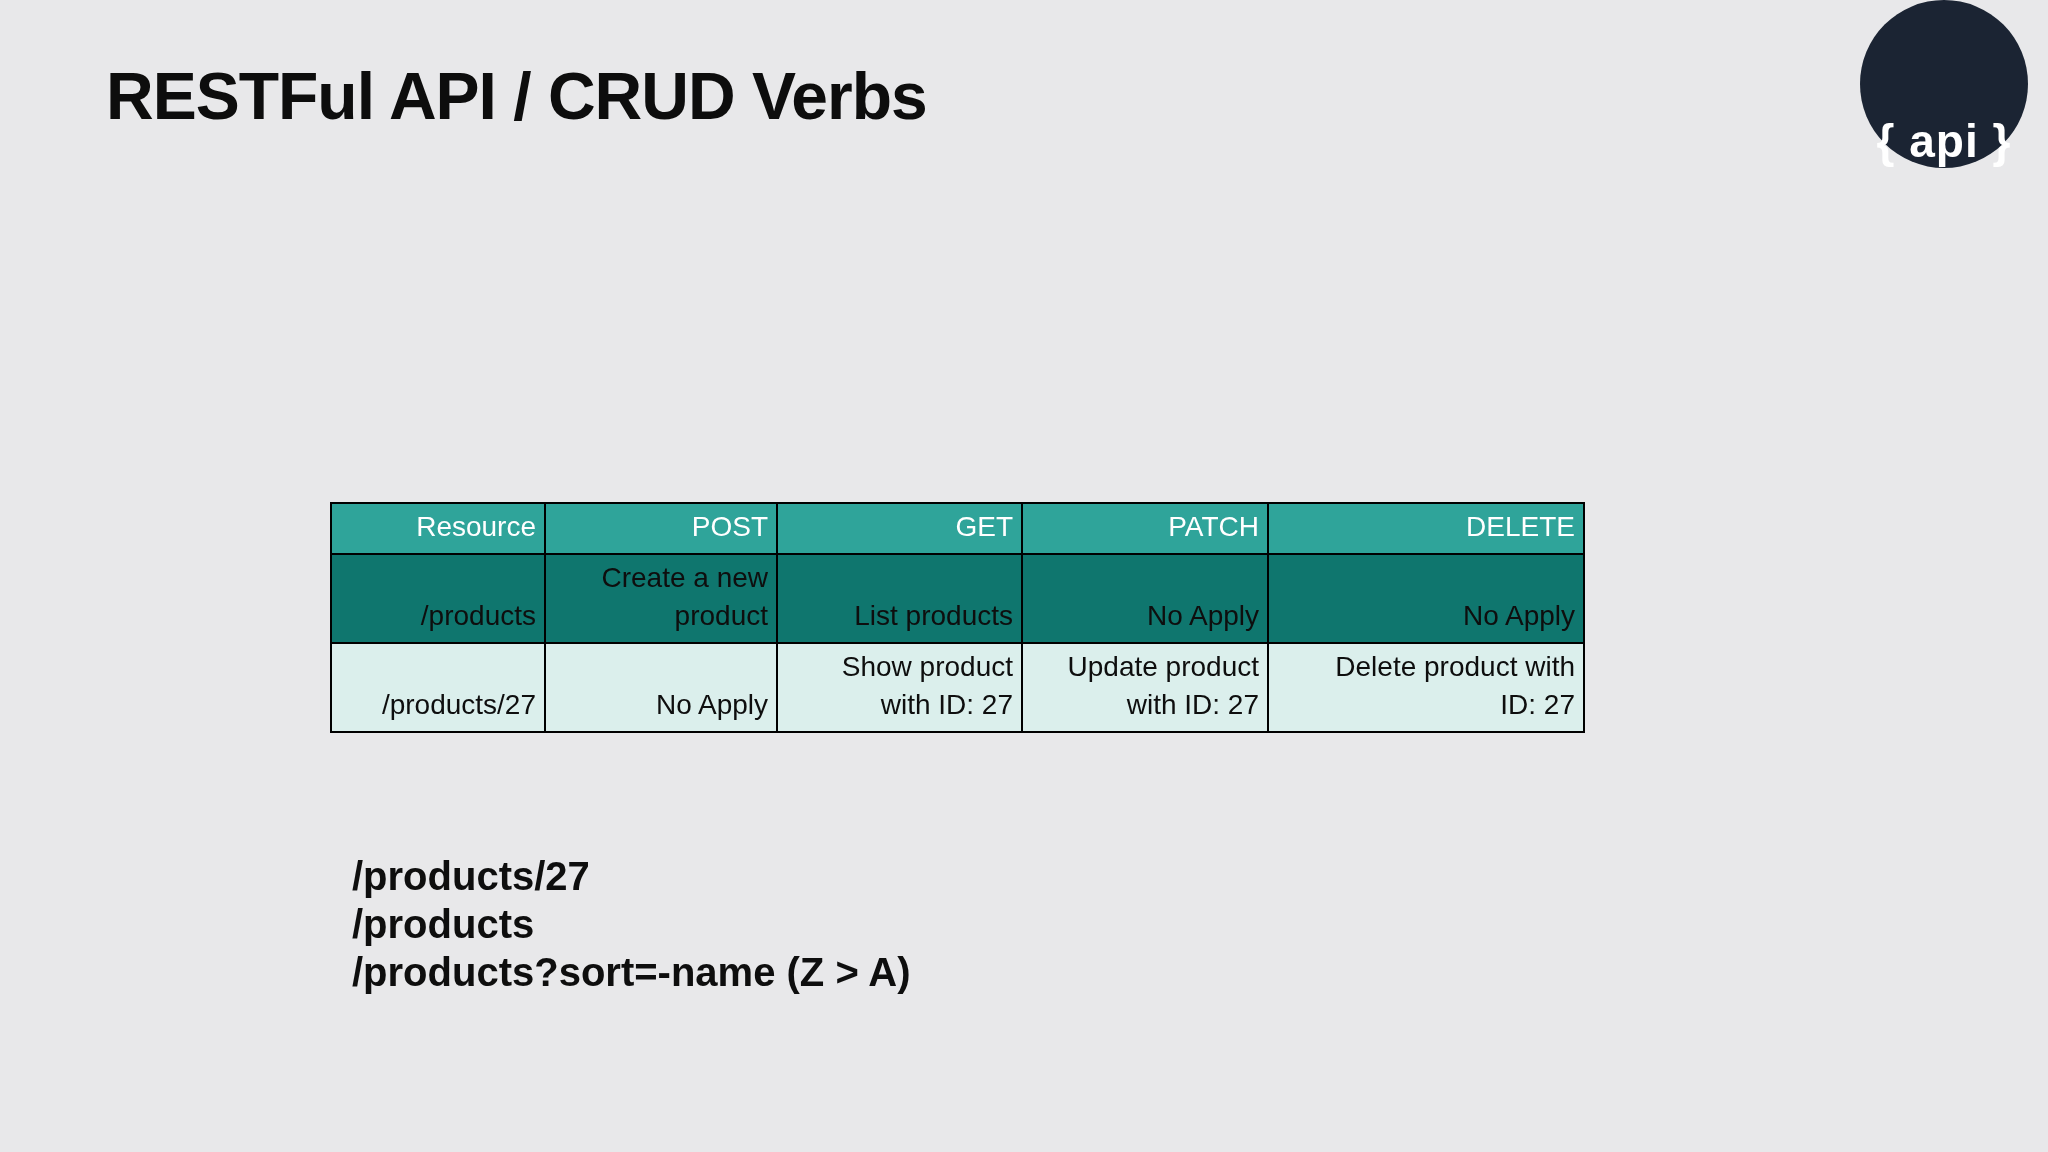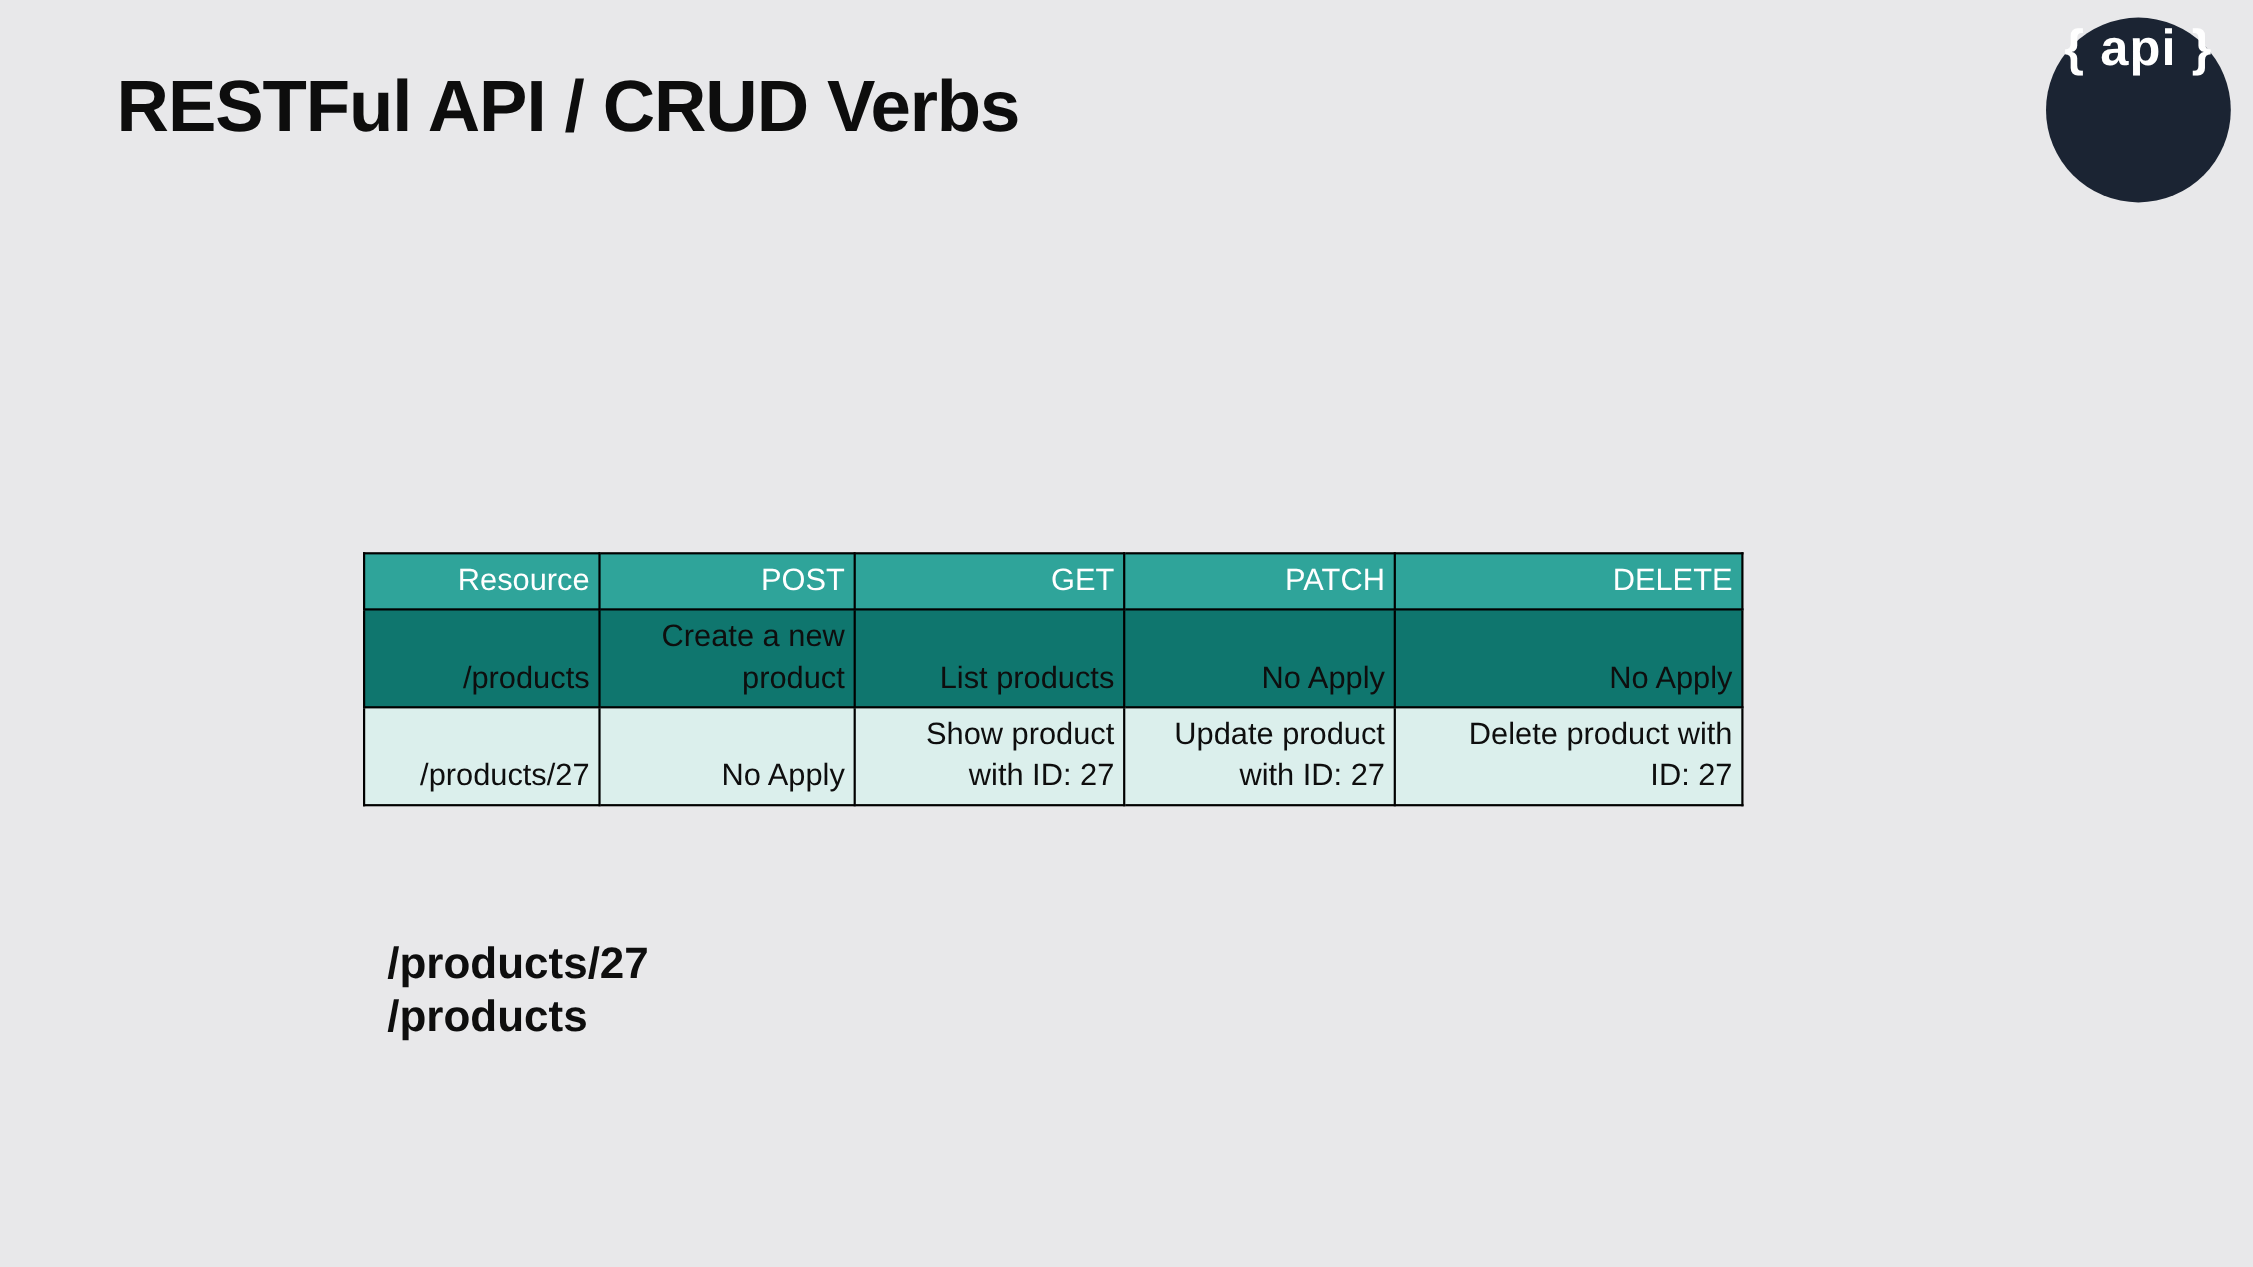--- a/index.html
+++ b/index.html
@@ -23,27 +23,27 @@
     left:106px;
     top:58px;
     font-size:66px;
     font-weight:800;
     letter-spacing:-1px;
     color:#0d0d0d;
   }
   .logo{
     position:absolute;
     left:1860px;
-    top:16px;
+    top:0;
     width:168px;
     height:168px;
     border-radius:50%;
     background:var(--logo-bg);
     display:flex;
-    align-items:flex-start;
+    align-items:flex-end;
     justify-content:center;
   }
   .logo-text{
     color:#ffffff;
     font-size:46px;
     font-weight:bold;
     letter-spacing:1px;
   }
   .bullets{
     position:absolute;
@@ -156,13 +156,14 @@
 with ID: 27</td>
       <td class="c4">Delete product with
 ID: 27</td>
     </tr>
   </tbody>
 </table>
 
 <div class="examples">
   <div>/products/27</div>
   <div>/products</div>
+  <div>/products?sort=-name (Z &gt; A)</div>
 </div>
 
 </body></html>

